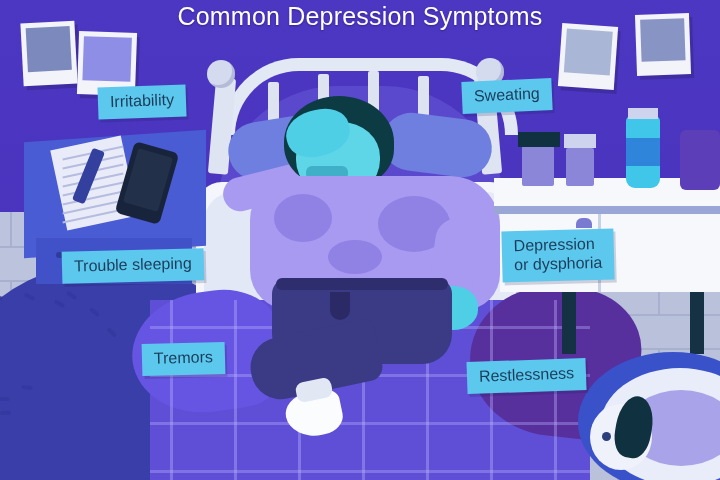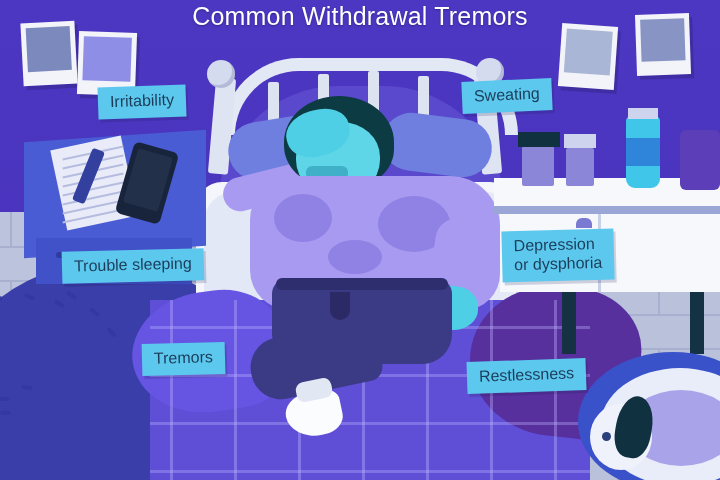--- a/index.html
+++ b/index.html
@@ -309,21 +309,21 @@
 
   <div>
     <div class="dogbed" style="left:578px;top:352px;width:190px;height:140px;"></div>
     <div class="dogbed2" style="left:600px;top:368px;width:160px;height:118px;"></div>
     <div class="dog-body" style="left:626px;top:390px;width:110px;height:76px;"></div>
     <div class="dog-head" style="left:590px;top:404px;width:62px;height:66px;"></div>
     <div class="dog-ear" style="left:616px;top:396px;width:36px;height:62px;transform:rotate(10deg);"></div>
     <div class="layer" style="left:602px;top:432px;width:9px;height:9px;border-radius:50%;background:#2a3f7c;"></div>
   </div>
 
-  <div class="title">Common Withdrawal Tremors</div>
+  <div class="title">Common Depression Symptoms</div>
 
   <div id="labels">
       <div class="label" style="left: 98px; top: 86px; transform: rotate(-2deg); background: rgb(92, 200, 238); color: rgb(27, 60, 89);">Irritability</div>
       <div class="label" style="left: 462px; top: 80px; transform: rotate(-2.5deg); background: rgb(92, 200, 238); color: rgb(27, 60, 89);">Sweating</div>
       <div class="label" style="left: 62px; top: 250px; transform: rotate(-1.5deg); background: rgb(92, 200, 238); color: rgb(27, 60, 89);">Trouble sleeping</div>
       <div class="label" style="left: 502px; top: 230px; transform: rotate(-1.5deg); background: rgb(92, 200, 238); color: rgb(27, 60, 89);">Depression
 or dysphoria</div>
       <div class="label" style="left: 142px; top: 343px; transform: rotate(-1.5deg); background: rgb(92, 200, 238); color: rgb(27, 60, 89);">Tremors</div>
       <div class="label" style="left: 467px; top: 360px; transform: rotate(-2deg); background: rgb(92, 200, 238); color: rgb(27, 60, 89);">Restlessness</div>
     </div>

